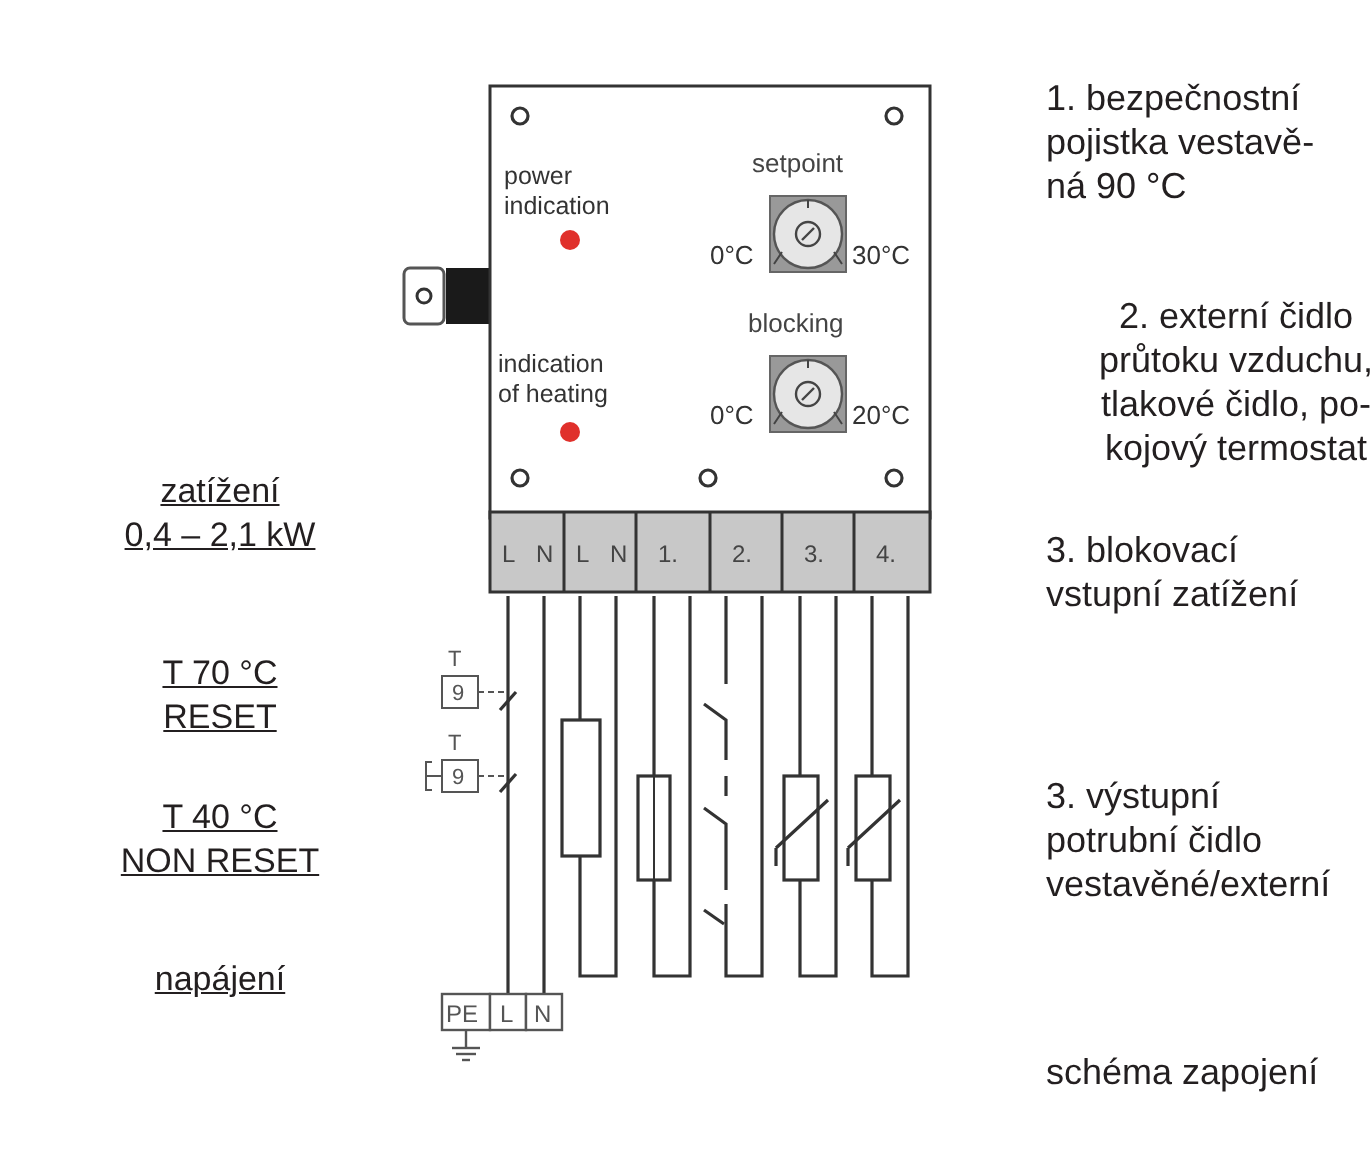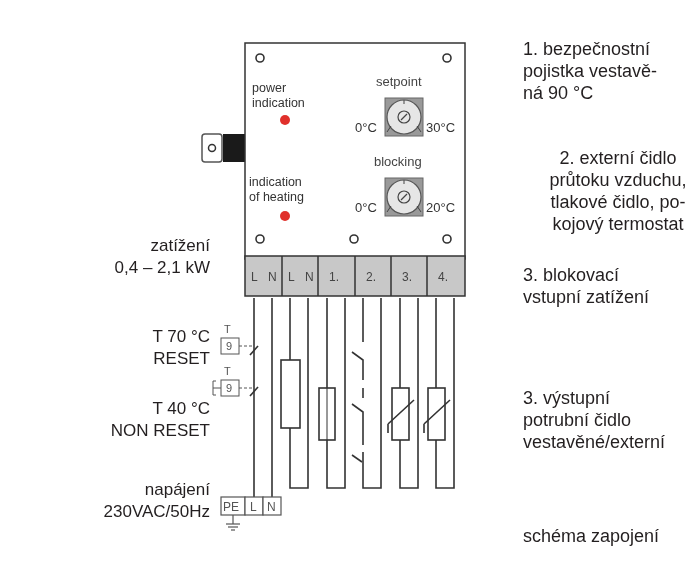--- a/index.html
+++ b/index.html
@@ -1,17 +1,17 @@
 <!DOCTYPE html>
 <html><head>
 <meta charset="utf-8">
 <style>
   html,body{margin:0;padding:0;background:#fff;}
   body{width:686px;height:576px;position:relative;overflow:hidden;font-family:"Liberation Sans",sans-serif;color:#231f20;}
-  .lbl{position:absolute;text-align:right;font-size:17px;line-height:22px;width:200px;}
+  .lbl{position:absolute;text-align:center;font-size:17px;line-height:22px;width:200px;text-decoration:underline;}
   .rt{position:absolute;left:497px;font-size:18px;line-height:22px;width:190px;margin-left:26px;}
   svg text{font-family:"Liberation Sans",sans-serif;}
 </style>
 </head>
 <body>
 
 <svg width="686" height="576" style="position:absolute;left:0;top:0" xmlns="http://www.w3.org/2000/svg">
 
   <g>
     <rect x="202" y="134" width="20" height="28" rx="3" fill="#fff" stroke="#555" stroke-width="1.5"></rect>
@@ -145,21 +145,20 @@
 <div class="lbl" style="left:10px;top:326px;">
   <div>T 70 °C</div>
   <div>RESET</div>
 </div>
 <div class="lbl" style="left:10px;top:398px;">
   <div>T 40 °C</div>
   <div>NON RESET</div>
 </div>
 <div class="lbl" style="left:10px;top:479px;">
   <div>napájení</div>
-  <div>230VAC/50Hz</div>
 </div>
 
 <div class="rt" style="top:38px;">
   <div>1. bezpečnostní</div>
   <div>pojistka vestavě-</div>
   <div>ná 90 °C</div>
 </div>
 <div class="rt" style="top:147px;text-align:center;">
   <div>2. externí čidlo</div>
   <div>průtoku vzduchu,</div>

